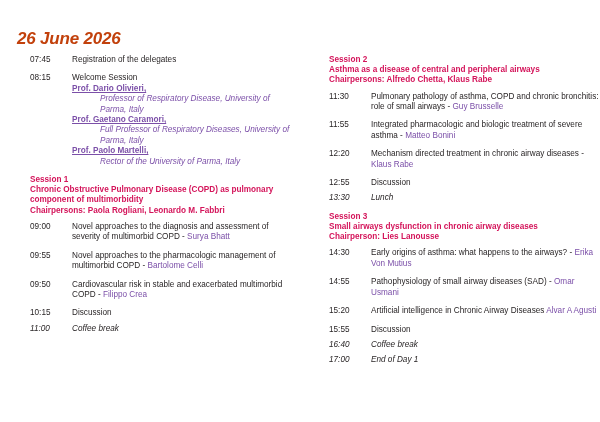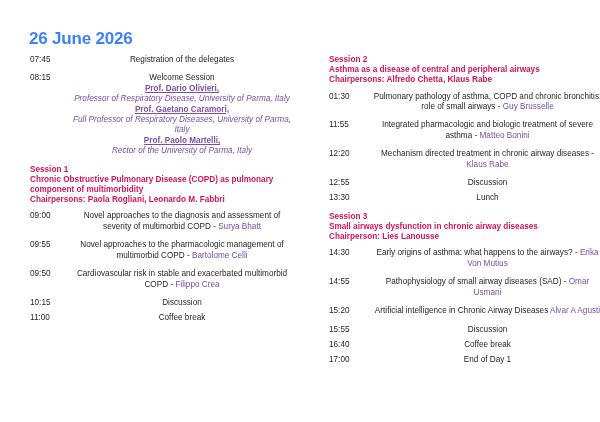--- a/index.html
+++ b/index.html
@@ -6,24 +6,25 @@
   html, body {
     width:600px; height:422px;
     background:#ffffff;
     font-family:"Liberation Sans", sans-serif;
     color:#231f20;
     overflow:hidden;
   }
   .page { position:relative; width:600px; height:422px; }
 
   .day-title {
-    position:absolute; left:29px; top:29px;
+    position:absolute; left:17px; top:29px;
     font-size:17px; font-weight:bold;
     letter-spacing:-0.2px;
-    color:#3b82f6;
+    color:#c2410c;
+    font-style:italic;
   }
 
   .col { position:absolute; top:55px; }
   .col-left  { left:30px;  width:262px; }
   .col-right { left:329px; width:275px; }
 
   
   .session { margin-top:5px; margin-bottom:6px; }
   .session:first-child { margin-top:0; }
   .session-num,
@@ -42,27 +43,27 @@
     margin-bottom:8px;
     font-size:8.2px;
     line-height:10.4px;
   }
   .row.tight { margin-bottom:5px; }
   .row .time {
     flex:0 0 42px;
     font-weight:normal;
     white-space:nowrap;
   }
-  .row .body { flex:1 1 auto;text-align:center; }
+  .row .body { flex:1 1 auto; }
   .row.italic .time,
-  .row.italic .body { }
+  .row.italic .body { font-style:italic; }
 
   .speaker { color:#7b4fa8; }
   .person-name { color:#7b4fa8; font-weight:bold; display:block;text-decoration:underline; }
-  .person-aff  { color:#7b4fa8; font-style:italic; display:block; }
+  .person-aff  { color:#7b4fa8; font-style:italic; display:block;margin-left:28px; }
   .person { margin-top:1px; }
   .lead { display:block; }
 </style>
 </head>
 <body>
 
 <div class="page">
 
   <div class="day-title">26 June 2026</div>
 
@@ -127,21 +128,21 @@
   <div class="col col-right">
 
     <div class="session">
       <div class="session-num">Session 2</div>
       <div class="session-title">Asthma as a disease of central and peripheral airways</div>
       <div class="session-chairs">Chairpersons: Alfredo Chetta, Klaus Rabe</div>
     </div>
 
     <div>
       <div class="row">
-        <div class="time">01:30</div>
+        <div class="time">11:30</div>
         <div class="body"><span>Pulmonary pathology of asthma, COPD and chronic bronchitis: role of small airways - </span><span class="speaker">Guy Brusselle</span></div>
       </div>
       <div class="row">
         <div class="time">11:55</div>
         <div class="body"><span>Integrated pharmacologic and biologic treatment of severe asthma - </span><span class="speaker">Matteo Bonini</span></div>
       </div>
       <div class="row">
         <div class="time">12:20</div>
         <div class="body"><span>Mechanism directed treatment in chronic airway diseases - </span><span class="speaker">Klaus Rabe</span></div>
       </div>

